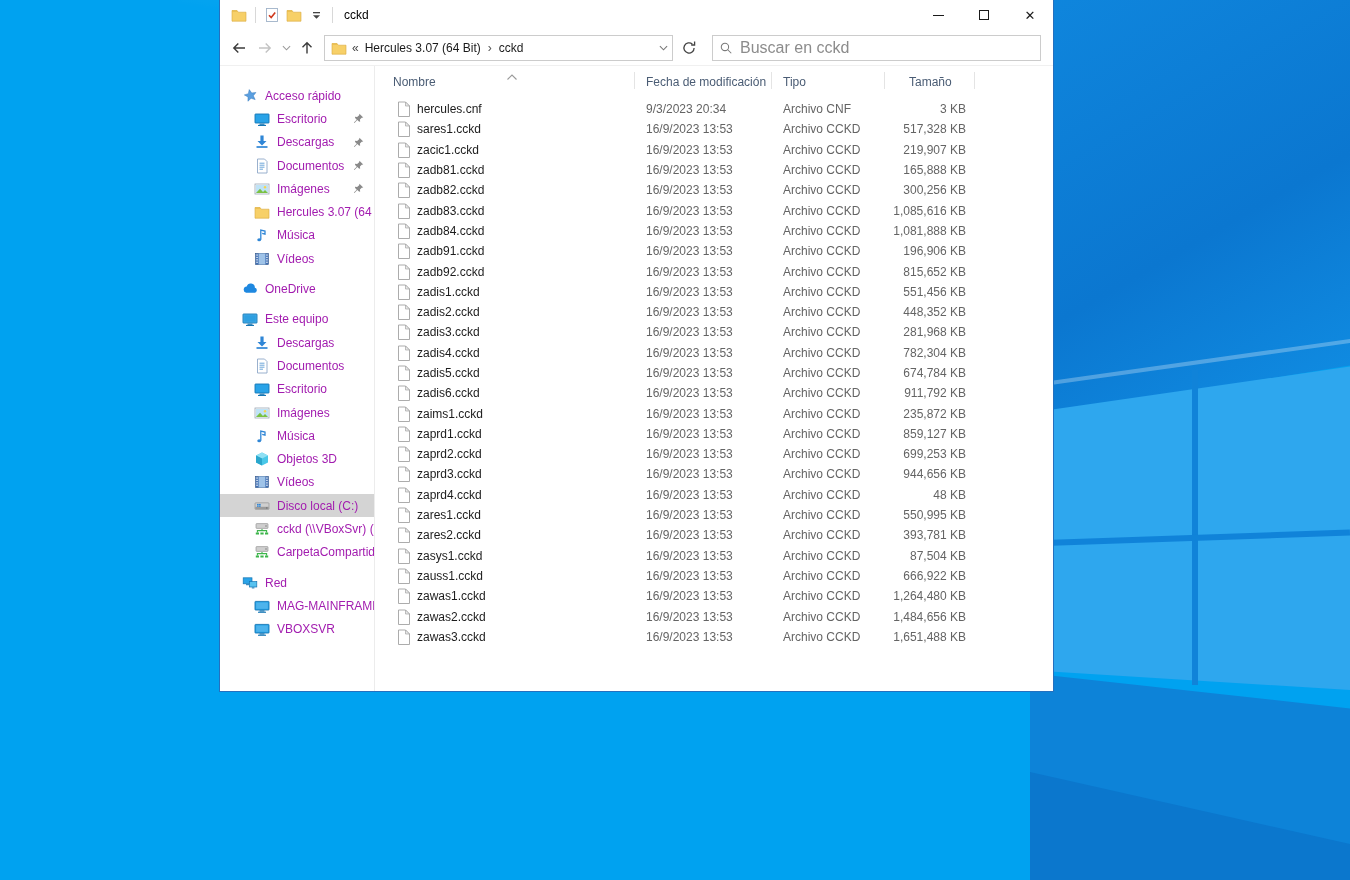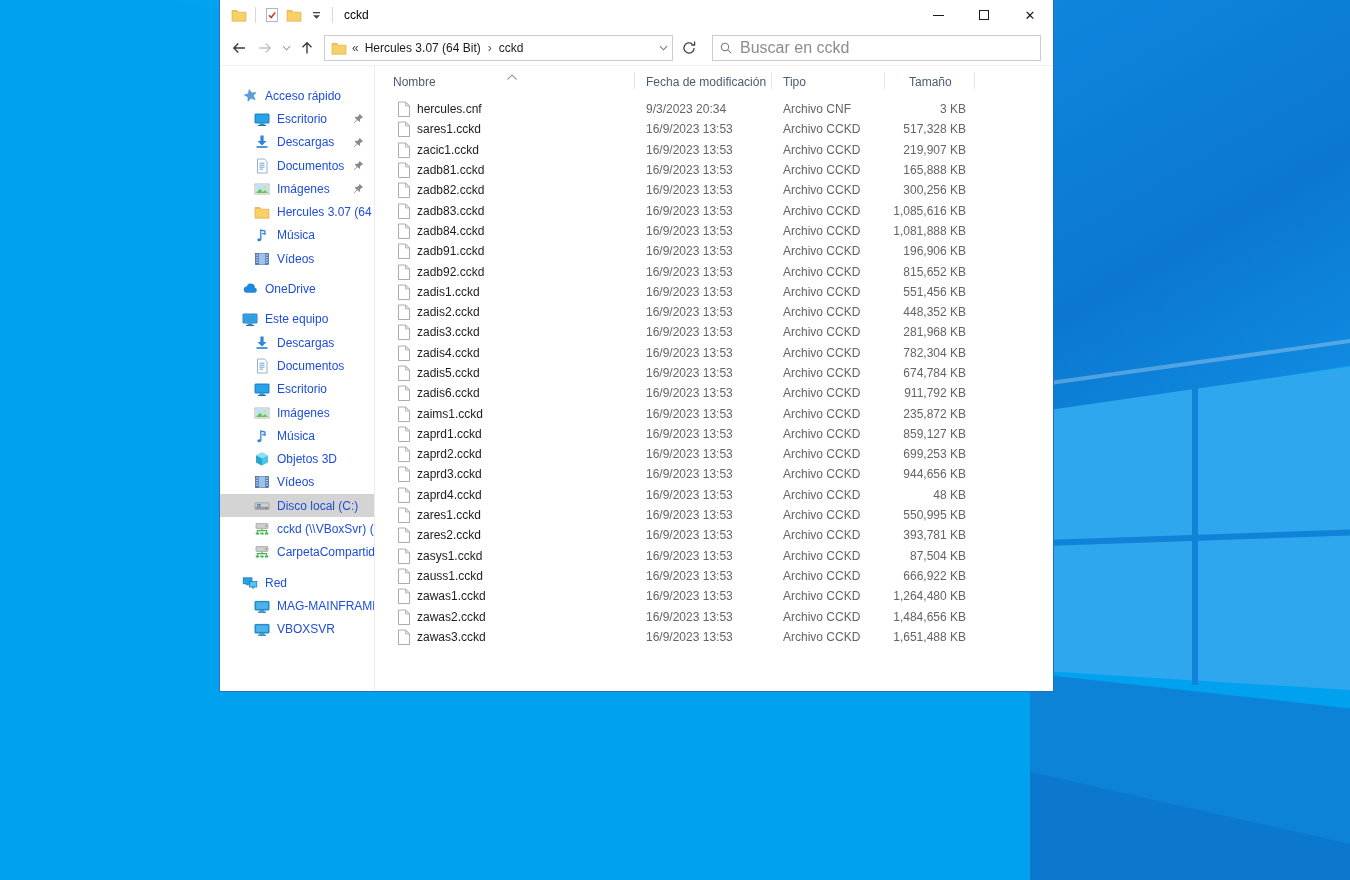--- a/index.html
+++ b/index.html
@@ -87,21 +87,21 @@
 
   
   .content { flex:1; display:flex; min-height:0; }
 
   
   .sidebar { width:155px; flex:none; border-right:1px solid #ececec;
     padding-top:18px; overflow:hidden; }
   .sb-section { margin-top:7px; }
   .sb-section:first-child { margin-top:0; }
   .sb-item { height:23.3px; display:flex; align-items:center; font-size:12px;
-    color:#1d4ed8; white-space:nowrap; cursor:default; }
+    color:#a21caf; white-space:nowrap; cursor:default; }
   .sb-item.top { padding-left:22px; }
   .sb-item.child { padding-left:34px; }
   .sb-item.selected { background:#d4d4d4; }
   .sb-item .icon { width:16px; height:16px; flex:none; margin-right:7px;
     display:inline-flex; }
   .sb-item .icon svg { width:16px; height:16px; }
   .sb-label { overflow:hidden; flex:1; }
   .sb-item .pin { margin-left:auto; margin-right:10px; flex:none; width:11px; height:11px; }
   .sb-item .pin svg { width:11px; height:11px; }
 

